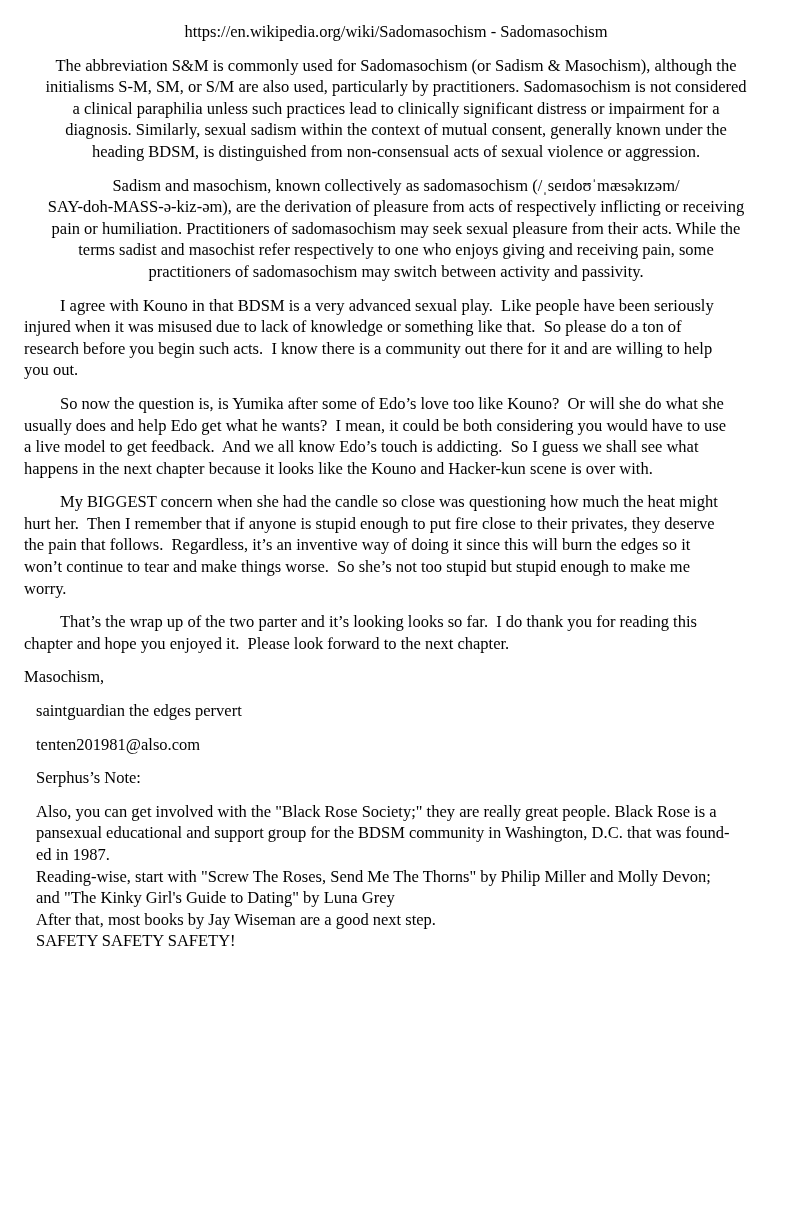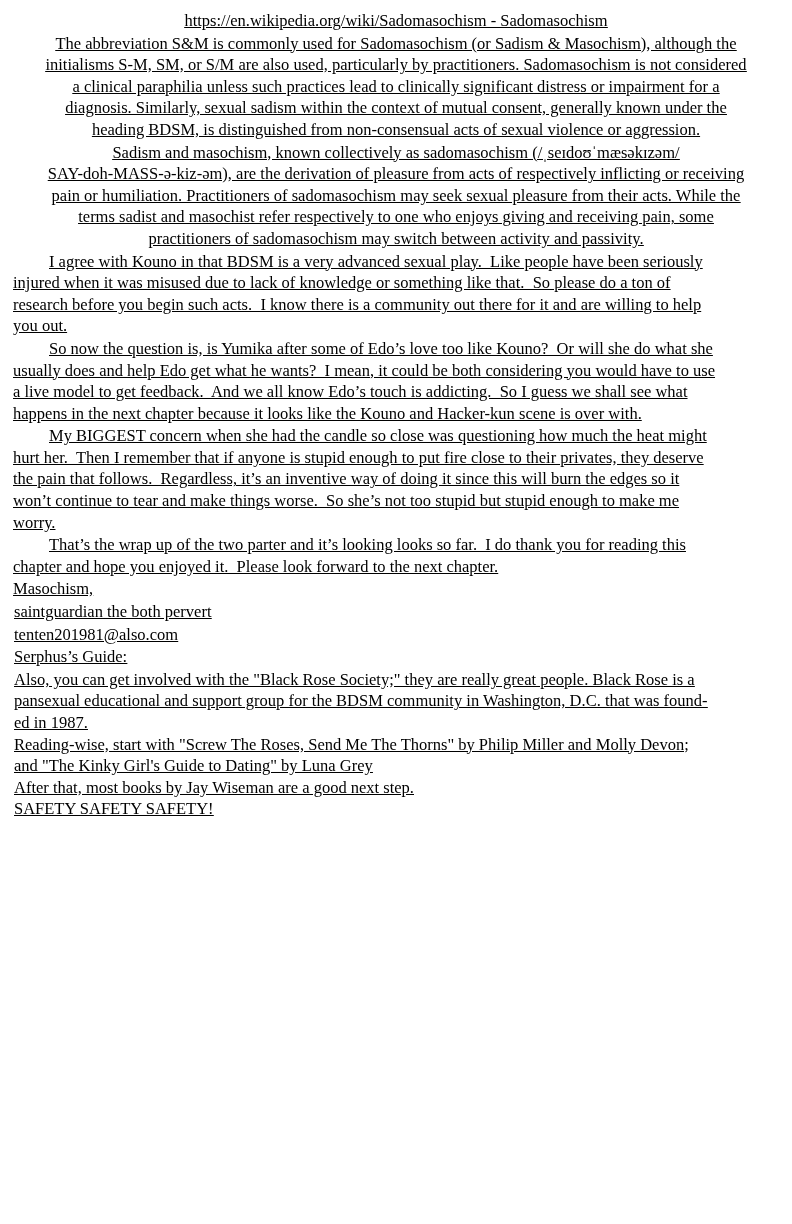--- a/index.html
+++ b/index.html
@@ -14,21 +14,21 @@
     font-size: 16.5px;
     line-height: 21.6px;
     box-sizing: border-box;
     padding: 9px 12px 0 12px;
     overflow: hidden;
   }
   .prewrap { white-space: pre-wrap; }
   .center { text-align: center; }
   .indent { text-indent: 36px; }
   .mt { margin-top: 21.6px; }
-  .block { margin: 1px; text-decoration: underline; }
+  .block { margin: 12px; }
 </style>
 </head>
 <body>
 
 <div class="page">
 
   <div class="block center">
     <div class="block prewrap">https://en.wikipedia.org/wiki/Sadomasochism - Sadomasochism</div>
     <div class="block prewrap">The abbreviation S&amp;M is commonly used for Sadomasochism (or Sadism &amp; Masochism), although the
 initialisms S-M, SM, or S/M are also used, particularly by practitioners. Sadomasochism is not considered
@@ -58,26 +58,26 @@
 the pain that follows.  Regardless, it’s an inventive way of doing it since this will burn the edges so it
 won’t continue to tear and make things worse.  So she’s not too stupid but stupid enough to make me
 worry.</div>
 
   <div class="block mt prewrap indent">That’s the wrap up of the two parter and it’s looking looks so far.  I do thank you for reading this
 chapter and hope you enjoyed it.  Please look forward to the next chapter.</div>
 
   <div class="block mt prewrap">Masochism,</div>
 
   <div class="block mt">
-    <div class="block prewrap">saintguardian the both pervert</div>
+    <div class="block prewrap">saintguardian the edges pervert</div>
     <div class="block prewrap">tenten201981@also.com</div>
   </div>
 
   <div class="block mt">
-    <div class="block prewrap">Serphus’s Guide:</div>
+    <div class="block prewrap">Serphus’s Note:</div>
     <div class="block prewrap">Also, you can get involved with the "Black Rose Society;" they are really great people. Black Rose is a
 pansexual educational and support group for the BDSM community in Washington, D.C. that was found-
 ed in 1987.
 Reading-wise, start with "Screw The Roses, Send Me The Thorns" by Philip Miller and Molly Devon;
 and "The Kinky Girl's Guide to Dating" by Luna Grey
 After that, most books by Jay Wiseman are a good next step.
 SAFETY SAFETY SAFETY!</div>
   </div>
 
 </div>

